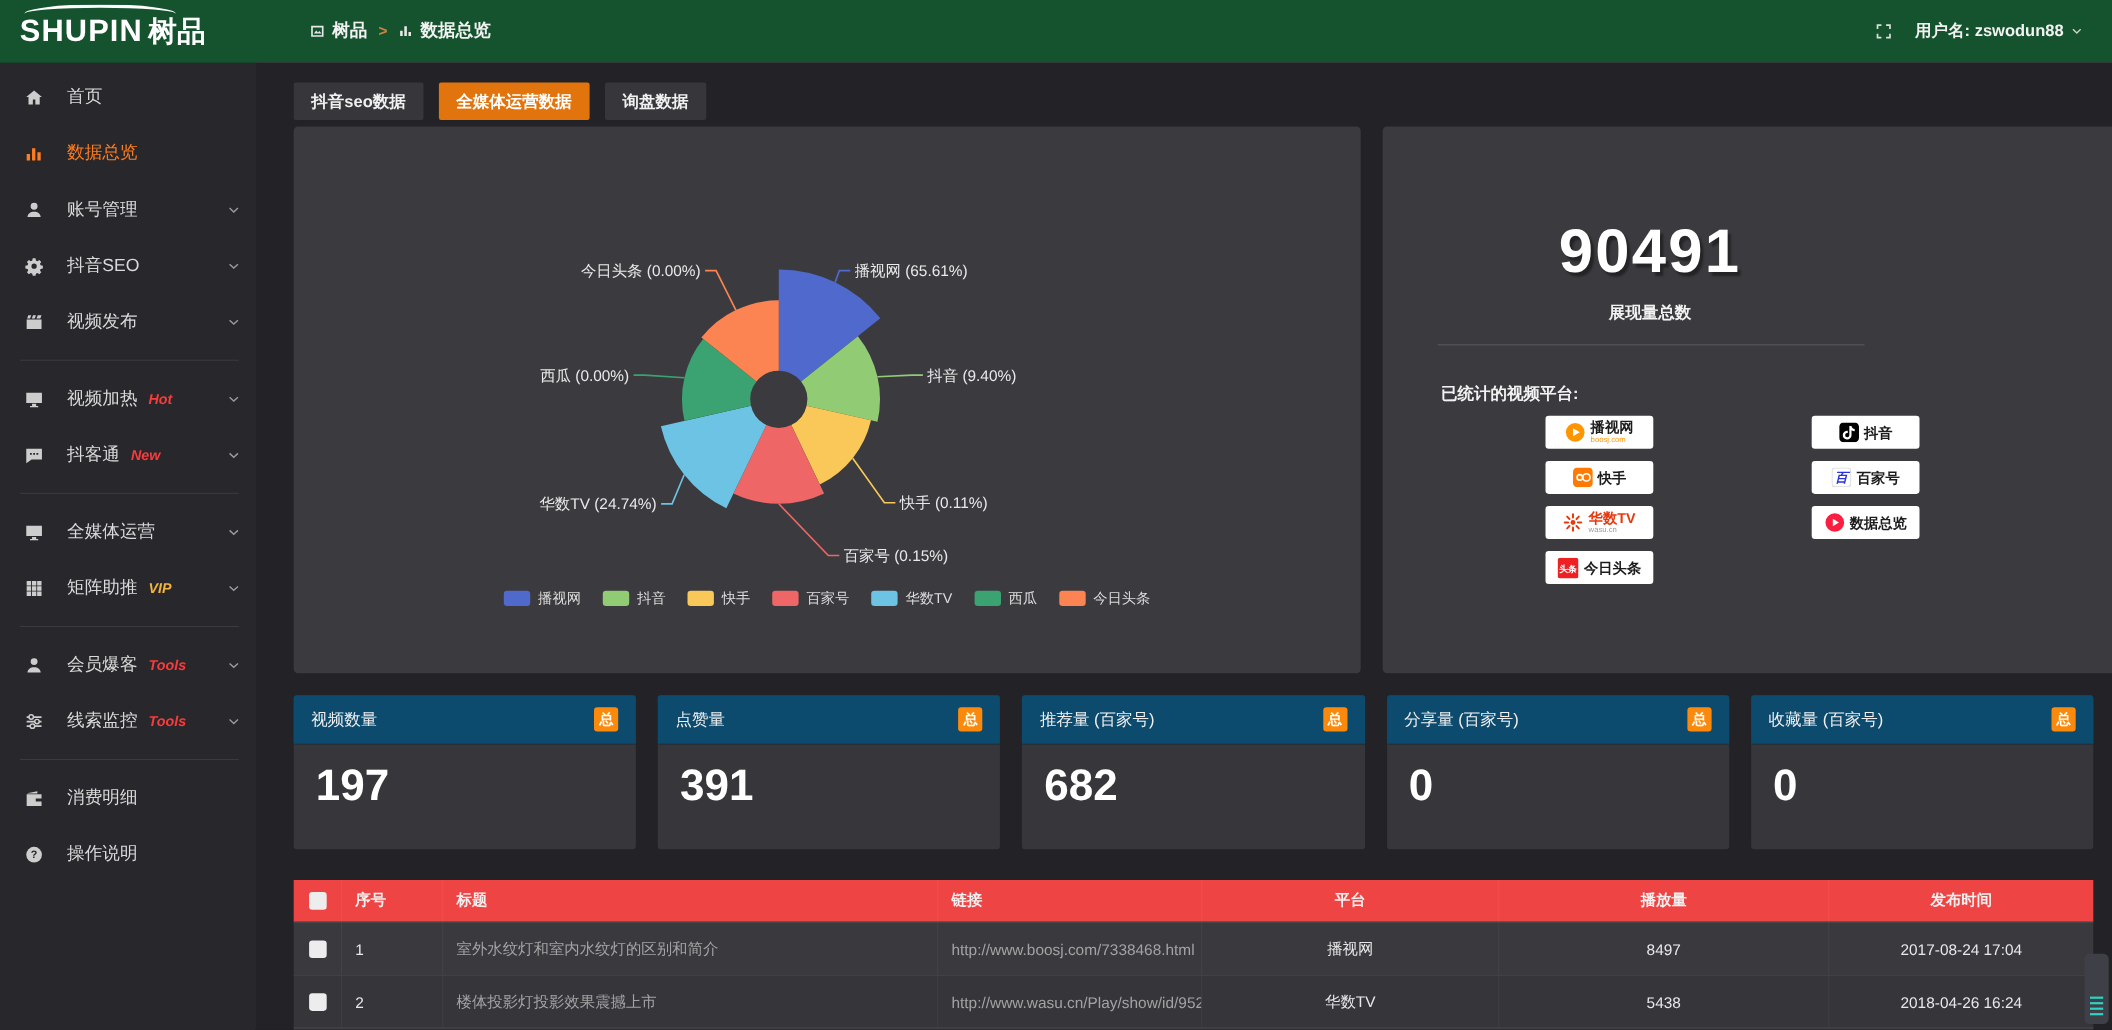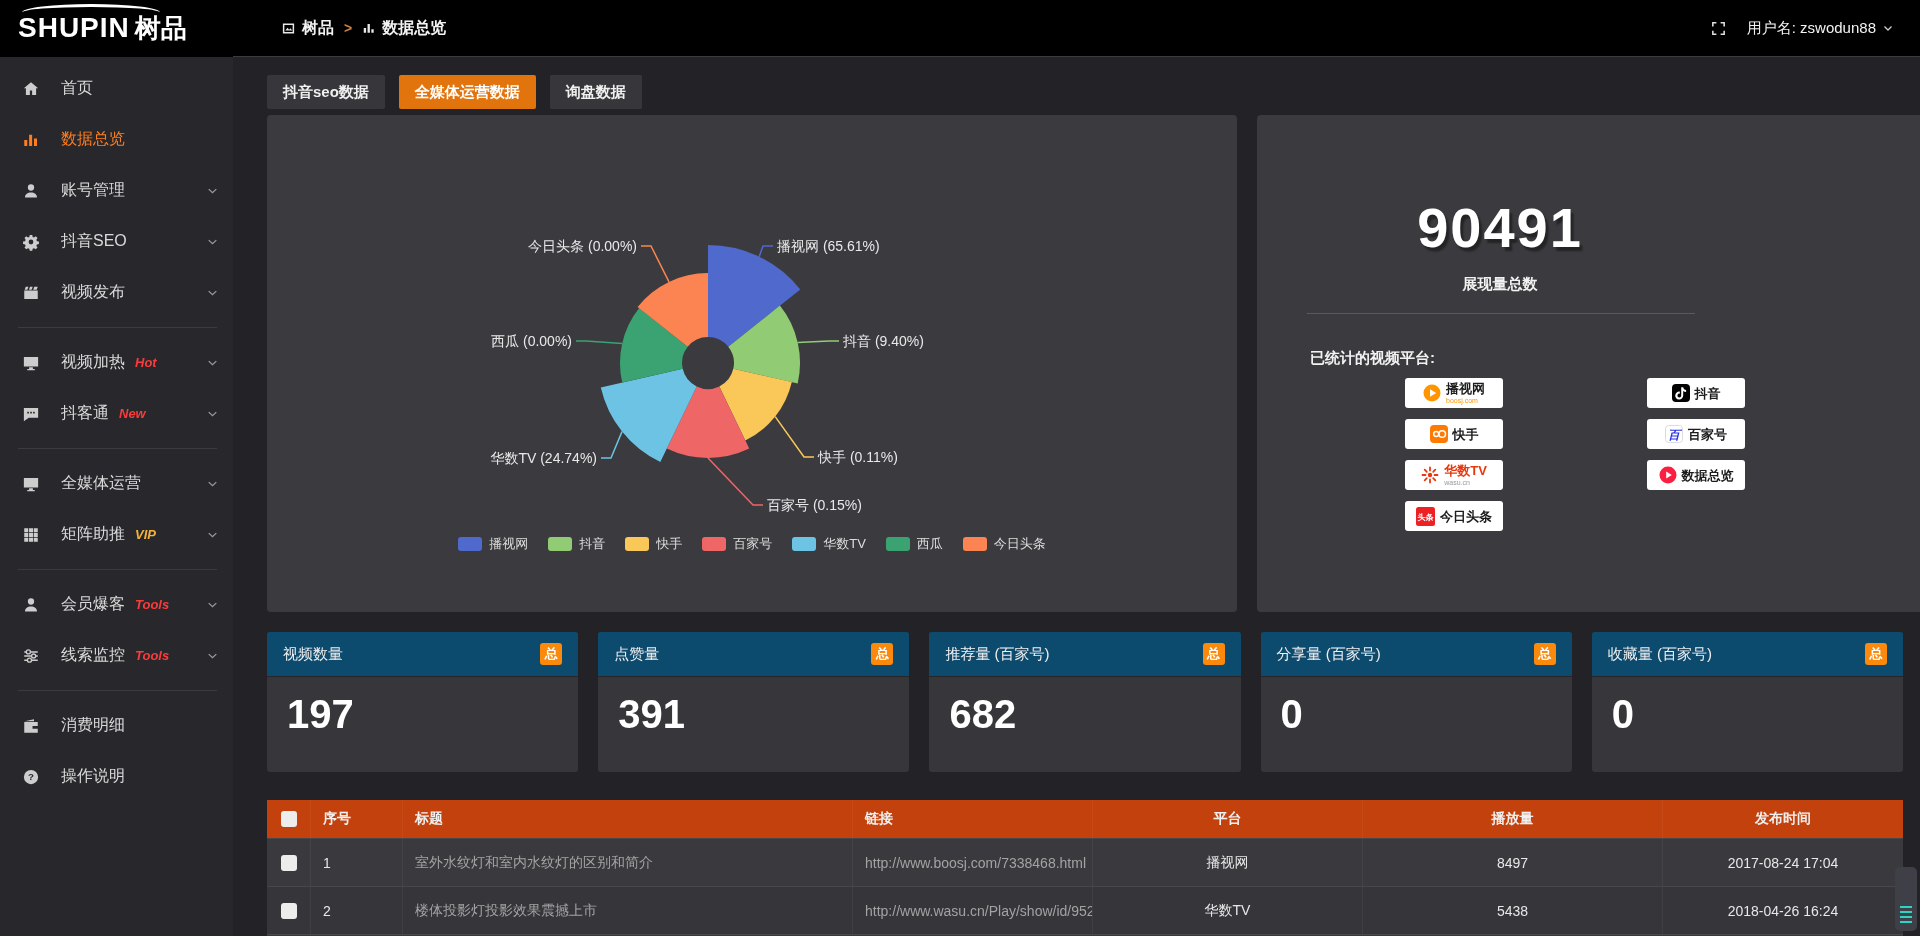--- a/index.html
+++ b/index.html
@@ -1,32 +1,32 @@
 <!DOCTYPE html>
 <html><head>
 <meta charset="utf-8">
 <style>
   html,body{margin:0;padding:0}
   body{width:1920px;height:936px;position:relative;background:#232327;overflow:hidden;
        font-family:"Liberation Sans","DejaVu Sans",sans-serif;color:#e8e8e8}
 
   
-  .topbar{position:absolute;top:0;left:0;right:0;height:57px;display:flex;background:#000000;z-index:5}
+  .topbar{position:absolute;top:0;left:0;right:0;height:57px;display:flex;background:#14532d;z-index:5}
   .logo-sec{width:233px;display:flex;align-items:center;padding-left:18px;box-sizing:border-box}
   .logo-wrap{position:relative;display:flex;align-items:baseline}
   .logo-arc{position:absolute;top:-7px;left:4px;width:138px;height:14px;border-top:3px solid #fff;border-radius:50%}
   .logo-en{font-size:28px;font-weight:bold;letter-spacing:1px;color:#fff;font-family:"Liberation Sans",sans-serif}
   .logo-cn{font-size:26px;font-weight:bold;color:#fff;margin-left:5px}
   .top-main{flex:1;display:flex;align-items:center;padding:0 26px 0 48px;border-bottom:1px solid #3a3a3f;box-sizing:border-box}
   .crumb{display:flex;align-items:center;font-size:16px;font-weight:bold;color:#f2f2f2}
   .crumb-item{display:flex;align-items:center;gap:6px;cursor:pointer}
   .crumb-sep{color:#cf8443;margin:0 10px;font-size:14px}
   .top-right{margin-left:auto;display:flex;align-items:center;gap:20px}
   .fs-btn{color:#dedede;cursor:pointer;display:flex}
-  .user{display:flex;align-items:center;gap:6px;font-size:15px;font-weight:normal;color:#f2f2f2;cursor:pointer}
+  .user{display:flex;align-items:center;gap:6px;font-size:15px;font-weight:bold;color:#f2f2f2;cursor:pointer}
   .user .chev{color:#cfcfcf;display:flex}
 
   
   .sidebar{position:absolute;top:57px;left:0;width:233px;bottom:0;background:#28282c;padding-top:6px;box-sizing:border-box}
   .side-item{height:51px;display:flex;align-items:center;padding:0 14px 0 20px;color:#dadada;font-size:16px;cursor:pointer}
   .side-item.active{color:#ff7d1f}
   .s-icon{width:22px;display:flex;justify-content:center;color:#cdcdcd}
   .side-item.active .s-icon{color:#ff7d1f}
   .s-label{margin-left:19px}
   .s-tag{margin-left:10px;font-style:italic;font-weight:bold;font-size:13px}
@@ -67,21 +67,21 @@
   .card{flex:1;height:140px;background:#37373b;border-radius:3px;position:relative}
   .card-head{height:44px;display:flex;align-items:center;padding:0 16px;background:#0c4a6e;
              border-bottom:1px solid #26262a;border-radius:3px 3px 0 0}
   .card-label{font-size:15px;color:#f0f0f0}
   .card-badge{margin-left:auto;width:22px;height:22px;background:#fb8a0c;color:#fff;font-size:13px;font-weight:bold;
               display:flex;align-items:center;justify-content:center;border-radius:3px}
   .card-value{position:absolute;left:20px;top:60px;font-size:40px;font-weight:bold;color:#fff}
 
   
   .table{position:absolute;left:34px;top:743px;width:1636px}
-  .t-head{display:flex;height:38px;background:#c2410c;align-items:center;font-weight:bold;font-size:14px;color:#f0f0f0}
+  .t-head{display:flex;height:38px;background:#ef4444;align-items:center;font-weight:bold;font-size:14px;color:#f0f0f0}
   .t-row{display:flex;height:47px;align-items:center;font-size:14px;background:#3a3a3e;border-top:1px solid #47474c}
   .t-row.even{background:#35353a}
   .tc{box-sizing:border-box;padding:0 12px;border-right:1px solid rgba(255,255,255,.05);
       display:flex;align-items:center;height:100%;overflow:hidden;white-space:nowrap}
   .c-check{width:44px;justify-content:center}
   .c-idx{width:92px}
   .c-title{width:450px}
   .c-link{width:240px}
   .c-plat{width:270px;justify-content:center}
   .c-plays{width:300px;justify-content:center}

